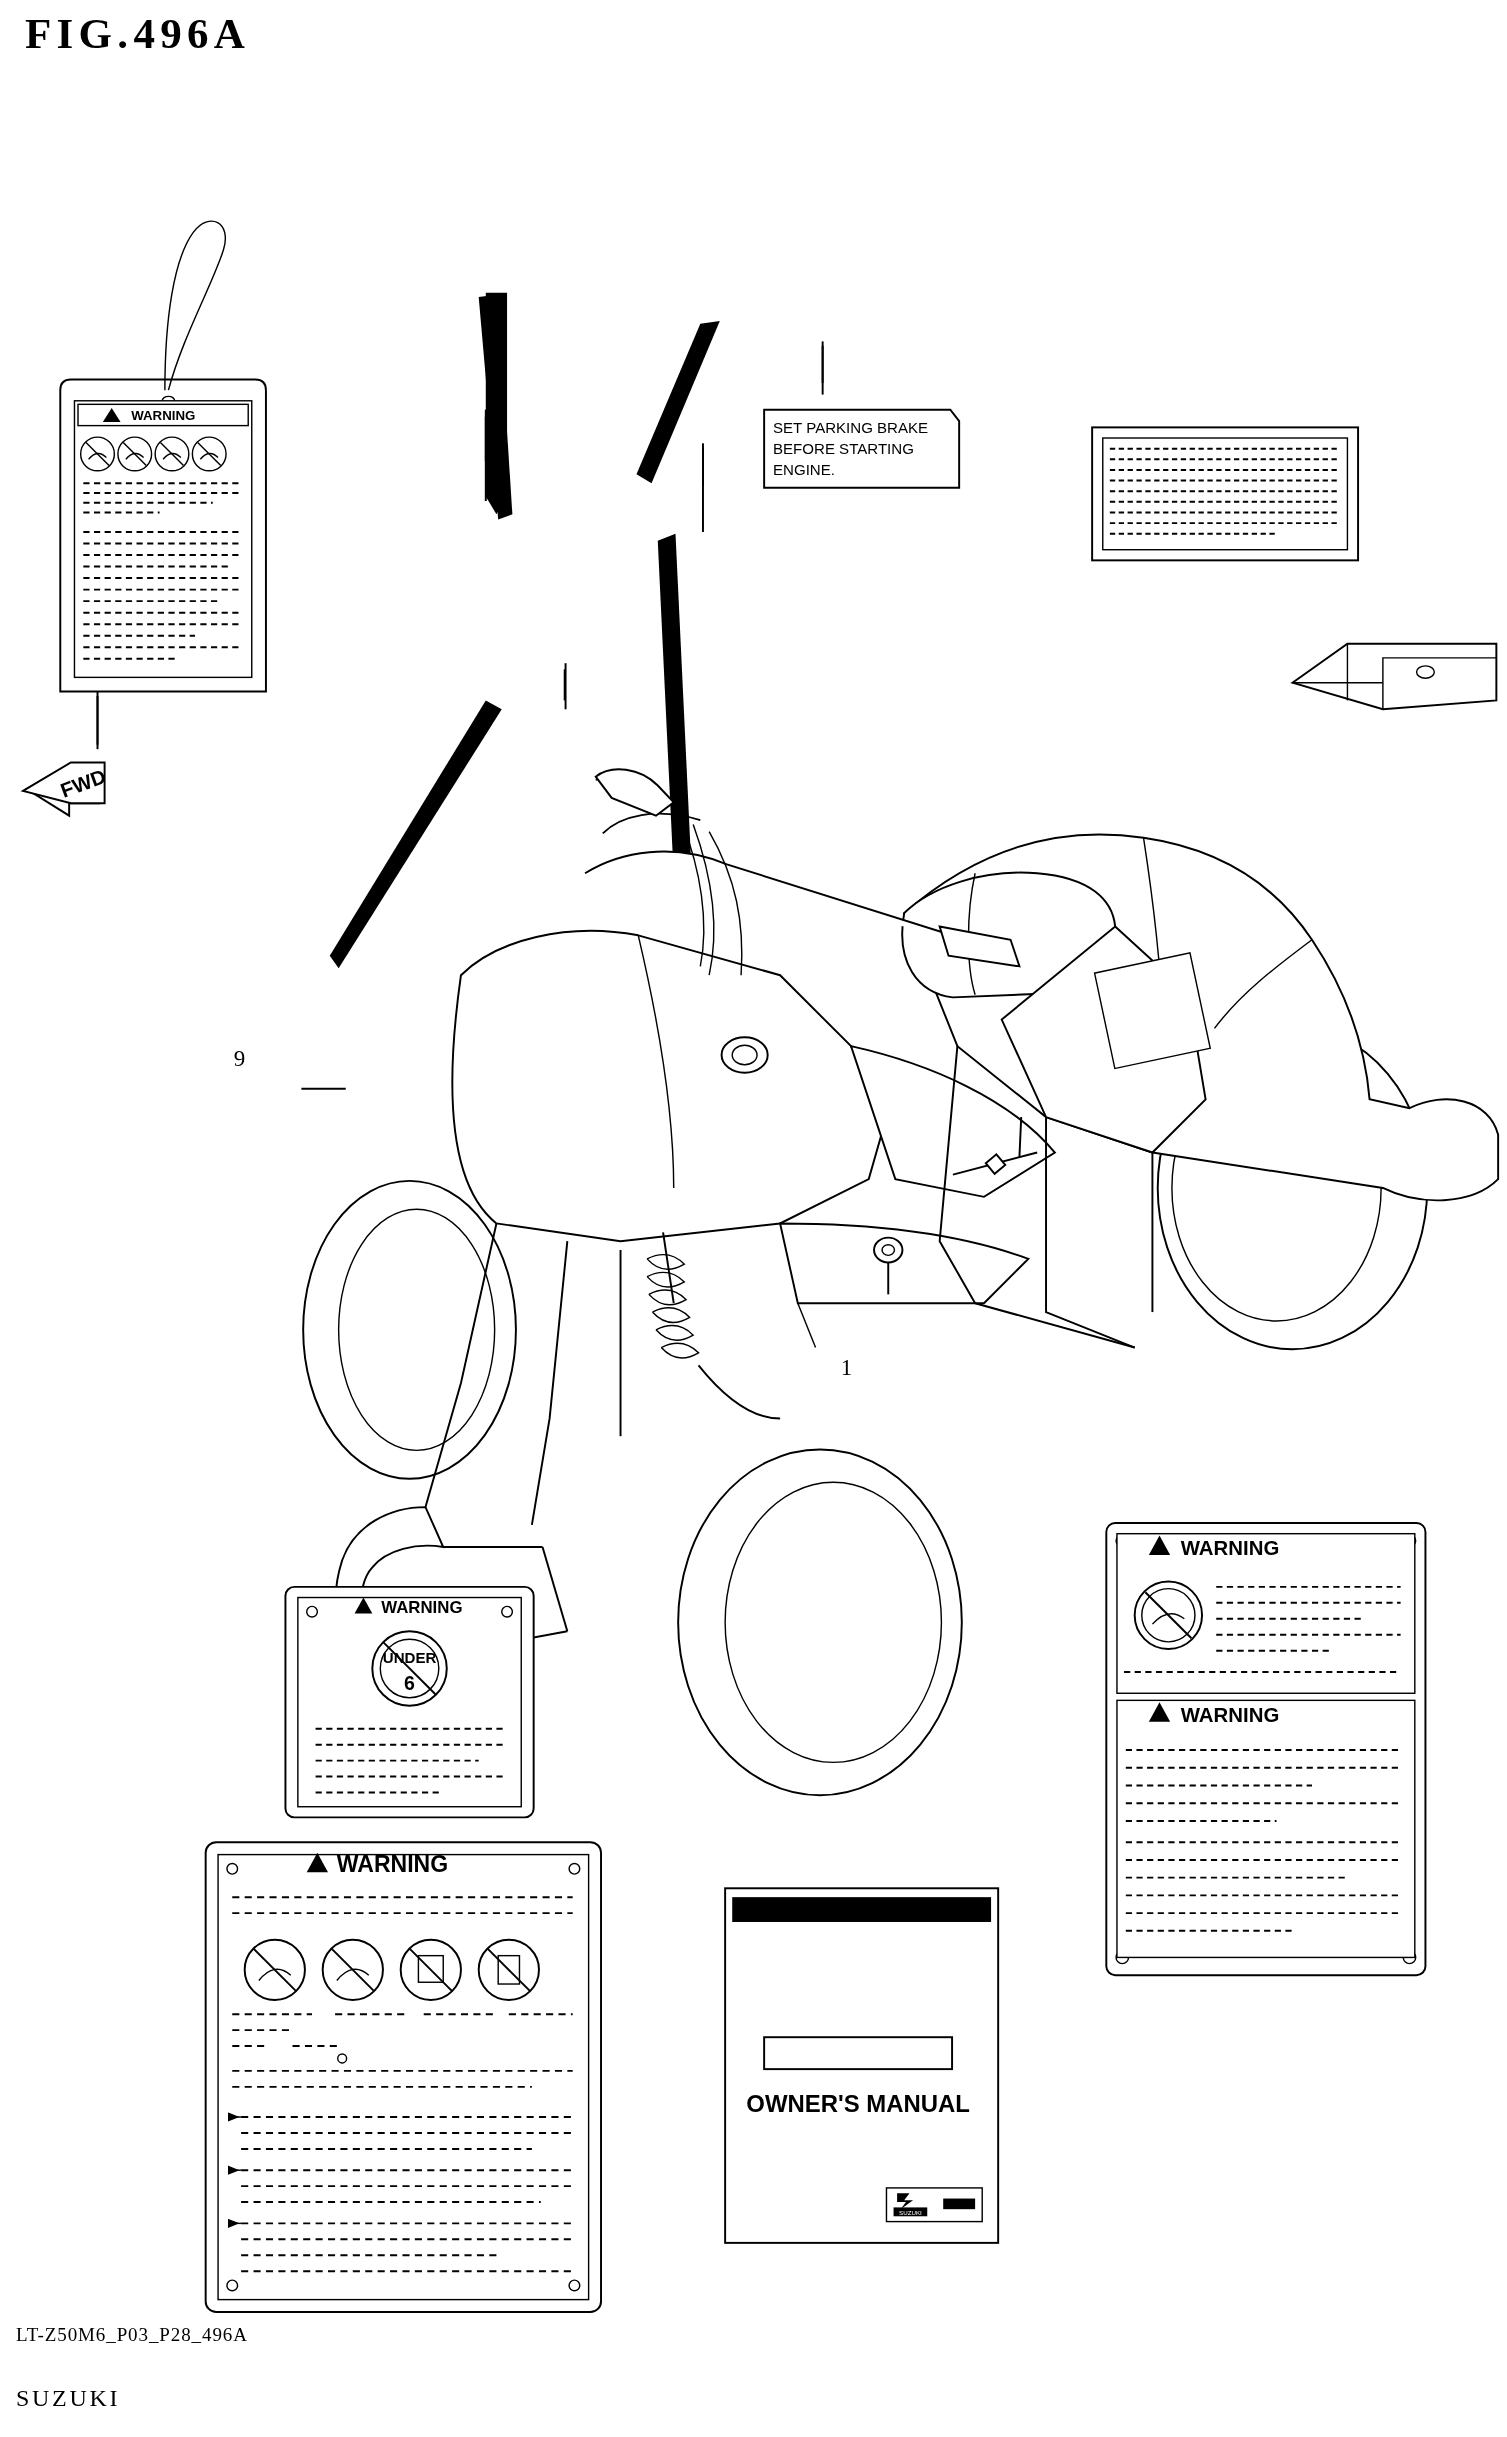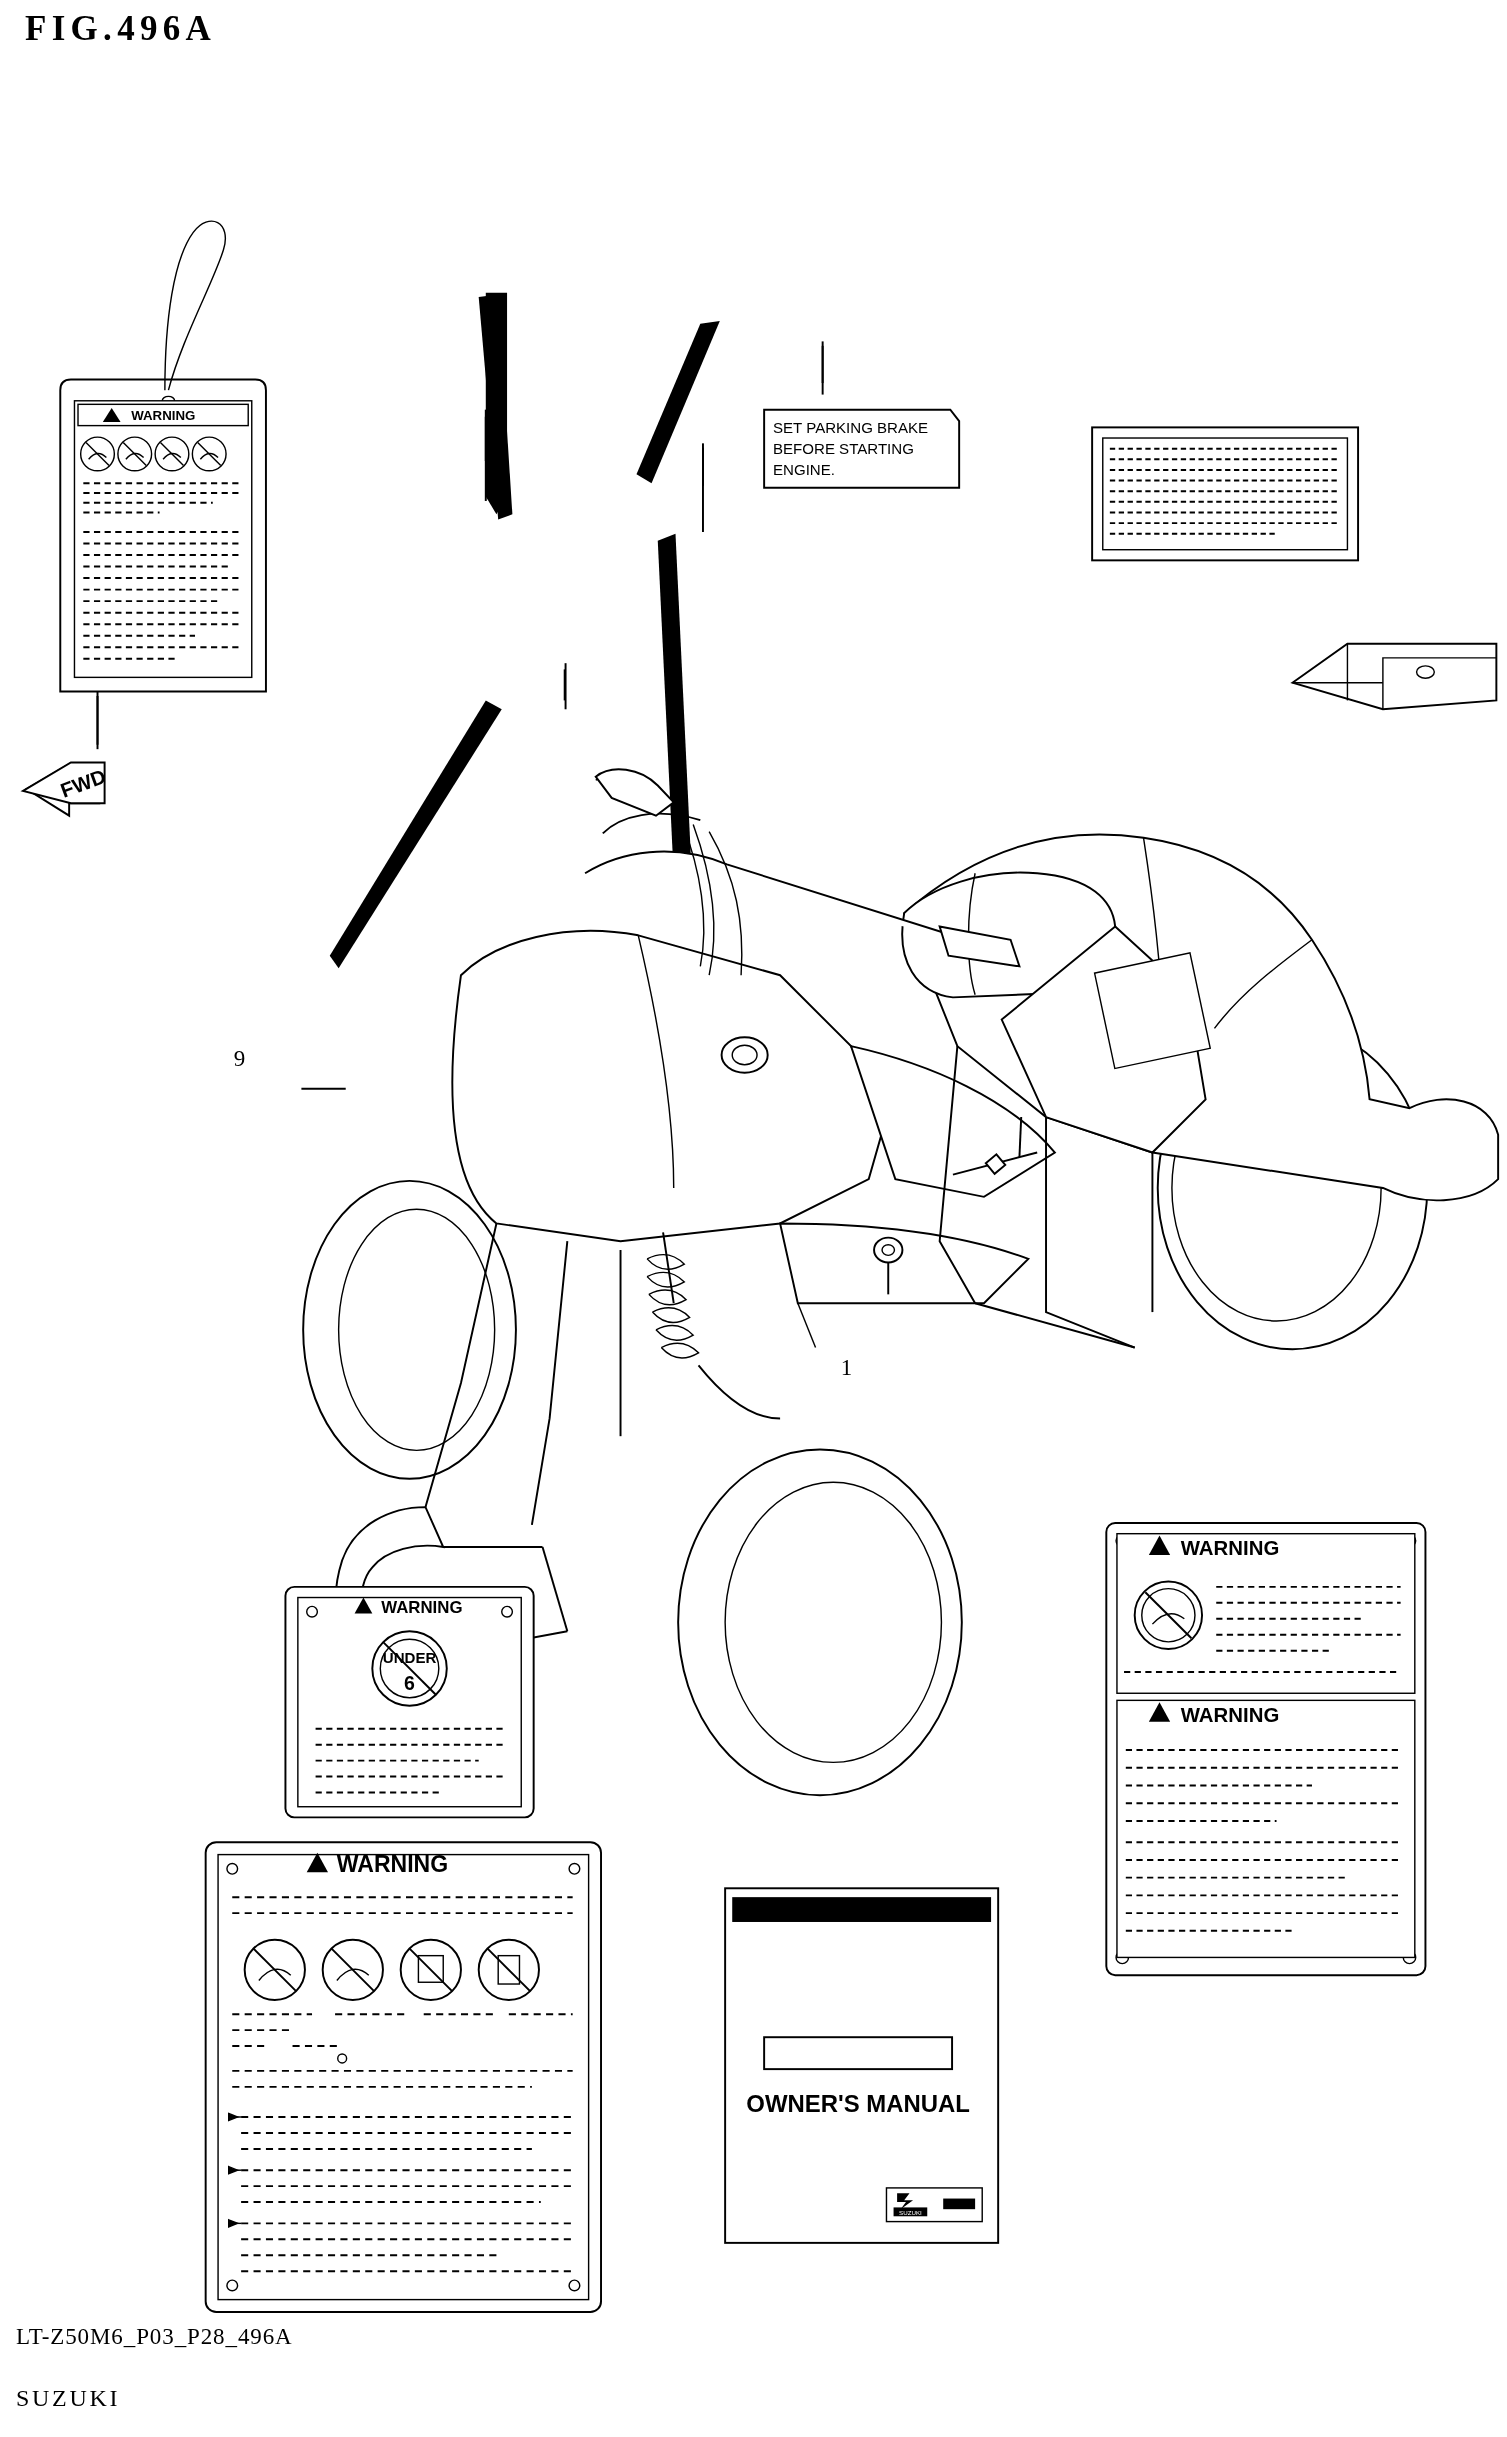--- a/index.html
+++ b/index.html
@@ -1,25 +1,25 @@
 <!DOCTYPE html>
 <html style="font-size:14px"><head>
 <meta charset="utf-8">
 <style>
   html,body{margin:0;padding:0;}
   body{
     width:1507px;height:2438px;background:#ffffff;position:relative;
     font-family:"Liberation Sans",sans-serif;color:#000;overflow:hidden;
   }
   .fig-title{
-    position:absolute;left:25px;top:8.9px;font-size:35px;letter-spacing:5.3px;
+    position:absolute;left:25px;top:8.9px;font-size:43px;letter-spacing:5.3px;
     font-family:"Liberation Serif",serif;font-weight:700;
   }
   .footer-code{
-    position:absolute;left:16px;top:2324px;font-size:23px;letter-spacing:0.9px;
+    position:absolute;left:16px;top:2324px;font-size:19px;letter-spacing:0.9px;
     font-family:"Liberation Serif",serif;
   }
   .footer-label{
     position:absolute;left:16px;top:2385px;font-size:24px;letter-spacing:2.7px;
     font-family:"Liberation Serif",serif;
   }
   .callout{
     position:absolute;font-size:23px;font-family:"Liberation Serif",serif;
     text-align:center;width:35px;
   }

